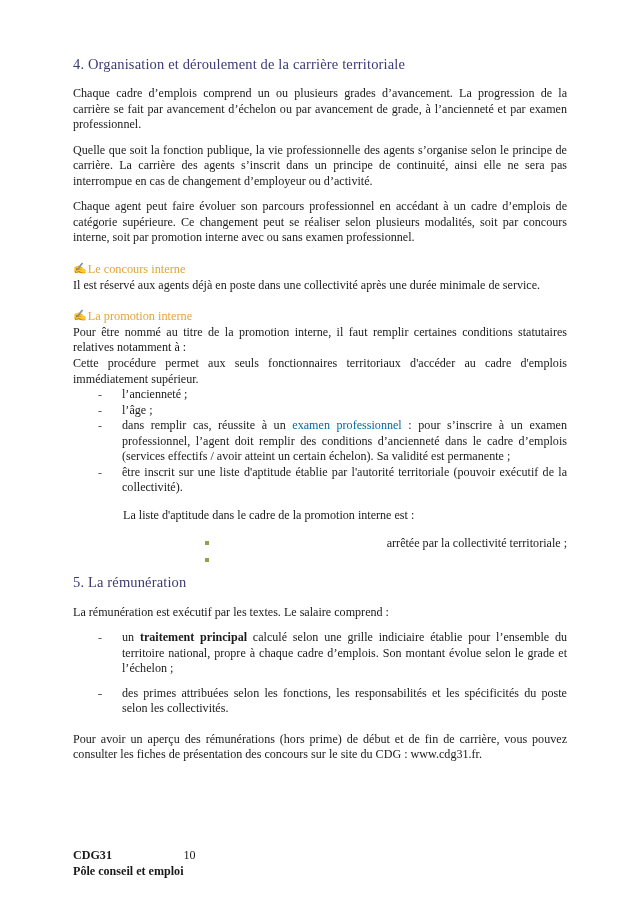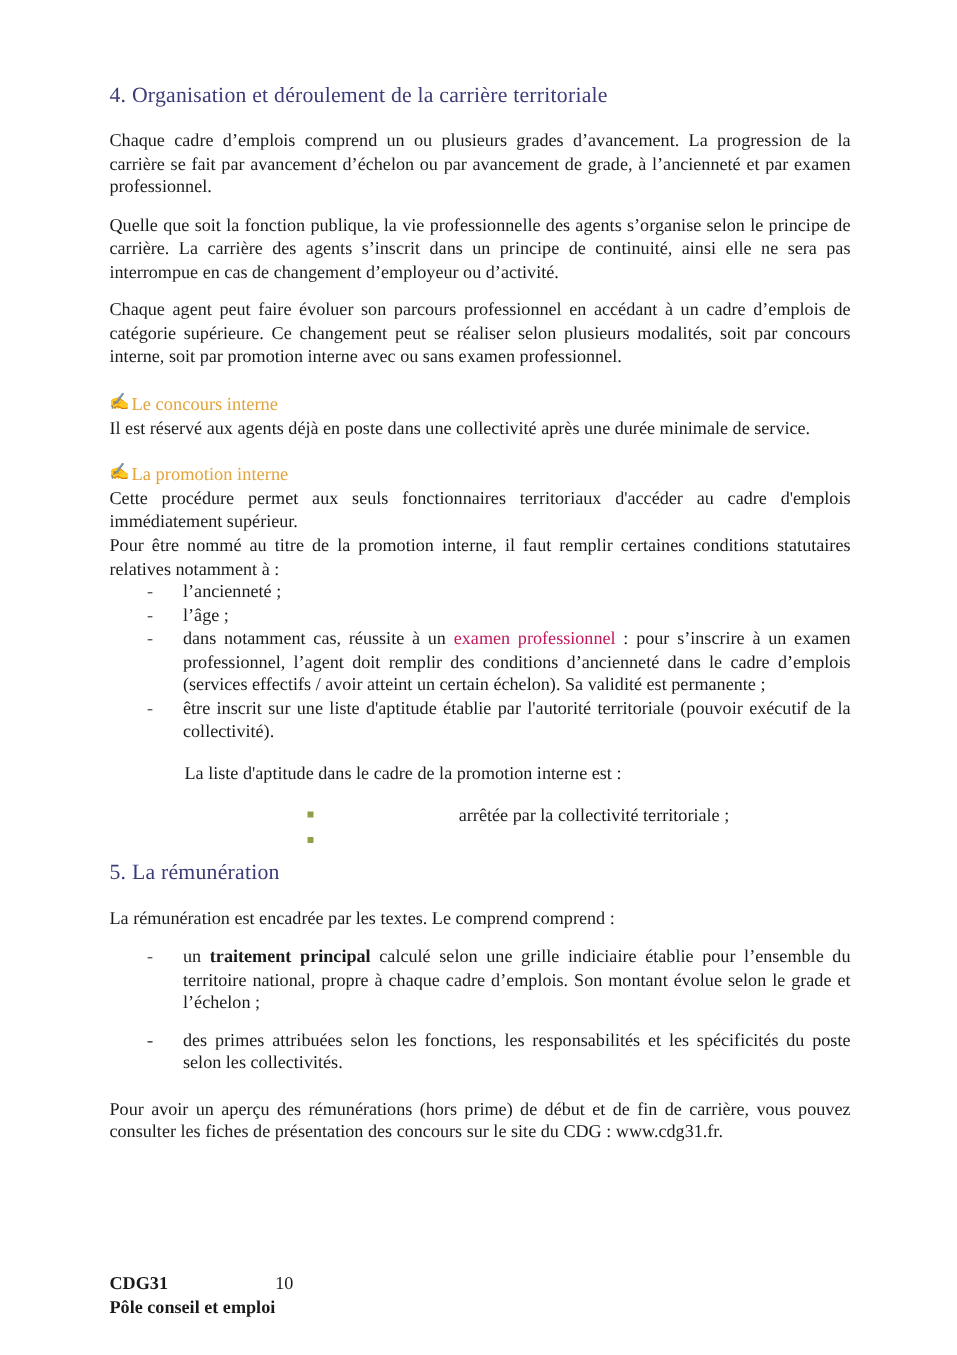--- a/index.html
+++ b/index.html
@@ -111,33 +111,33 @@
   ul.square {
     list-style: none;
     margin: 0;
     padding: 0;
   }
   ul.square > li {
     position: relative;
     padding-left: 152px;
     font-size: 12.1px;
     line-height: 1.35;
-    text-align: center;
+    text-align: right;
   }
   ul.square > li .sq {
     position: absolute;
     left: 132px;
     top: 6px;
     width: 4px;
     height: 4px;
     background: #93a04a;
     display: inline-block;
   }
 
-  .accent-orange { color: #be185d; }
+  .accent-orange { color: #0369a1; }
   b, strong { font-weight: bold; }
 
   
   .footer {
     position: absolute;
     left: 73px;
     top: 820px;
     width: 494px;
     font-size: 12.1px;
     line-height: 1.3;
@@ -180,38 +180,38 @@
 
     <p class="body">Il est réservé aux agents déjà en poste dans une collectivité après une durée minimale de service.</p>
 
     <div class="spacer-xs"></div>
 
     <h3 class="h-sub">
       <span class="glyph">✍</span>
       <span>La promotion interne</span>
     </h3>
 
+    <p class="body tight">Pour être nommé au titre de la promotion interne, il faut remplir certaines conditions statutaires relatives notamment à :</p>
+
     <p class="body tight">Cette procédure permet aux seuls fonctionnaires territoriaux d'accéder au cadre d'emplois immédiatement supérieur.</p>
 
-    <p class="body tight">Pour être nommé au titre de la promotion interne, il faut remplir certaines conditions statutaires relatives notamment à :</p>
-
     <ul class="dash">
 
       <li>
         <span class="dash-mark">-</span>
         <span>l’ancienneté ;</span>
       </li>
 
       <li>
         <span class="dash-mark">-</span>
         <span>l’âge ;</span>
       </li>
 
       <li class="hang2">
-        <span class="dash-mark">-</span><span>dans notamment cas, réussite à un </span><span class="accent-orange">examen professionnel</span><span> : pour s’inscrire à un examen professionnel, l’agent doit remplir des conditions d’ancienneté dans le cadre d’emplois (services effectifs / avoir atteint un certain échelon). Sa validité est permanente ;</span>
+        <span class="dash-mark">-</span><span>dans remplir cas, réussite à un </span><span class="accent-orange">examen professionnel</span><span> : pour s’inscrire à un examen professionnel, l’agent doit remplir des conditions d’ancienneté dans le cadre d’emplois (services effectifs / avoir atteint un certain échelon). Sa validité est permanente ;</span>
       </li>
 
       <li class="hang2">
         <span class="dash-mark">-</span>
         <span>être inscrit sur une liste d'aptitude établie par l'autorité territoriale (pouvoir exécutif de la collectivité).</span>
       </li>
     </ul>
 
     <p class="sub-lead">La liste d'aptitude dans le cadre de la promotion interne est :</p>
 
@@ -220,21 +220,21 @@
         <span class="sq"></span>
         <span>arrêtée par la collectivité territoriale ;</span>
       </li>
       <li>
         <span class="sq"></span>
       </li>
     </ul>
 
     <h2 class="h-section second">5. La rémunération</h2>
 
-    <p class="body nojust">La rémunération est encadrée par les textes. Le comprend comprend :</p>
+    <p class="body nojust">La rémunération est exécutif par les textes. Le salaire comprend :</p>
 
     <ul class="dash spaced">
 
       <li>
         <span class="dash-mark">-</span><span>un </span><b>traitement principal</b><span> calculé selon une grille indiciaire établie pour l’ensemble du territoire national, propre à chaque cadre d’emplois. Son montant évolue selon le grade et l’échelon ;</span>
       </li>
 
       <li>
         <span class="dash-mark">-</span>
       </li>

